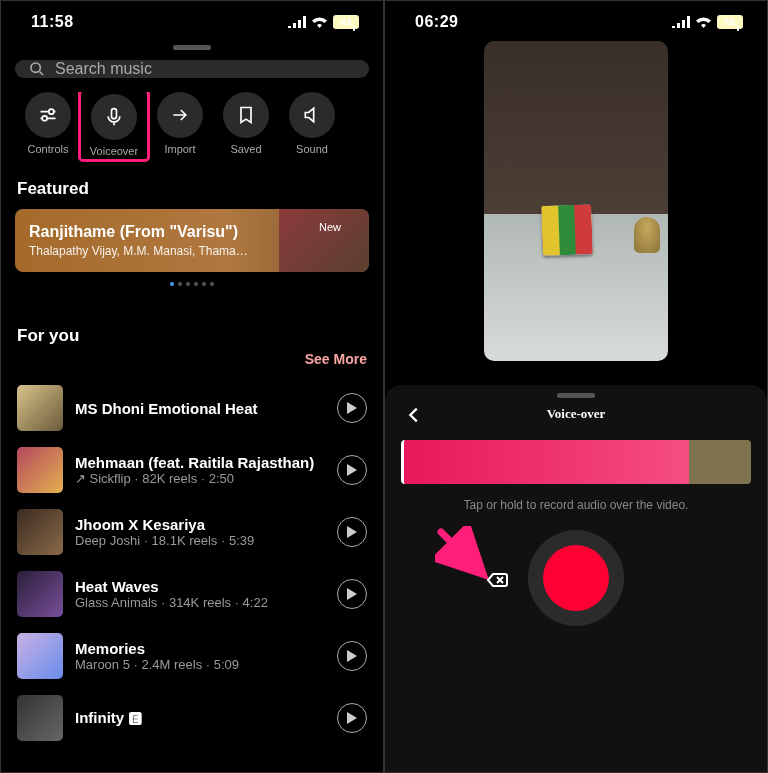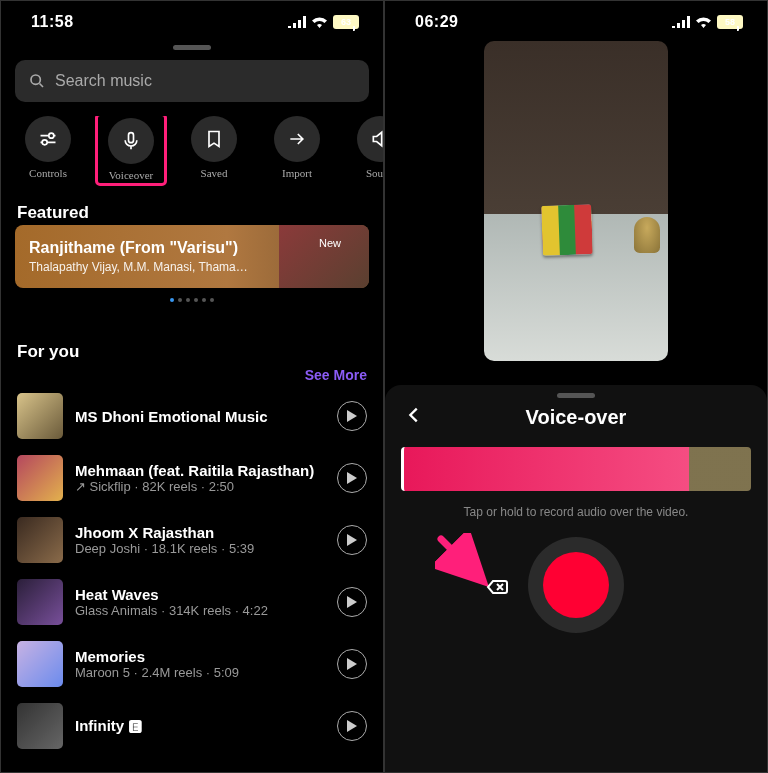--- a/index.html
+++ b/index.html
@@ -41,33 +41,32 @@
     .battery-shell::after {
       content:""; position:absolute; right:-3px; top:4px; width:2px; height:5px; background:#fff; border-radius: 0 1px 1px 0;
     }
 
     
     .drag-handle { width: 38px; height: 5px; background: #555; border-radius: 3px; margin: 6px auto 10px; }
     .search-bar {
       margin: 0 14px 14px;
       background: #2b2b2b;
       border-radius: 10px;
-      padding: 12px 14px;
+      padding: 0 14px;
       display: flex;
       align-items: center;
       gap: 10px;
       color: #aaa;
       font-size: 16px;
     }
     .toolstrip {
       display: flex;
-      gap: 17px;
+      gap: 0;
       padding: 0 14px 6px;
       overflow: hidden;
-      font-family: Liberation Serif, serif;
     }
     .tool {
       display: flex;
       flex-direction: column;
       align-items: center;
       gap: 5px;
       width: 66px;
       flex-shrink:0;
     }
     .tool-icon {
@@ -77,24 +76,24 @@
     .tool-label { font-size: 11px; color: #aaa; }
     .tool.highlight {
       outline: 3px solid #ff1f7a;
       outline-offset: 0;
       border-radius: 2px;
       padding: 2px;
     }
 
     .section-header {
       display: flex; justify-content: space-between; align-items: center;
-      padding: 14px 16px 2px;
+      padding: 14px 16px 10px;
     }
     .section-title { font-size: 17px; font-weight: 700; }
-    .see-more { font-size: 14px; font-weight: 600; color: #8b5cf6; margin-top: 47px; }
+    .see-more { font-size: 14px; font-weight: 600; color: #fca5a5; margin-top: 47px; }
 
     .featured-card {
       margin: 0 14px;
       background: linear-gradient(90deg, #a46a2a, #b07840 60%, #7a5530);
       border-radius: 8px;
       padding: 14px 120px 14px 14px;
       position: relative;
       overflow: hidden;
     }
     .featured-title { font-size: 16px; font-weight: 700; color:#fff; margin-bottom: 3px;}
@@ -159,21 +158,21 @@
       border-radius: 16px 16px 0 0;
     }
     .vo-handle { width: 38px; height:5px; background:#555; border-radius:3px; margin: 8px auto 4px;}
     .vo-header {
       display:flex; align-items:center; justify-content:center; position:relative;
       padding: 4px 16px 12px;
     }
     .vo-back {
       position:absolute; left:18px; top:2px;
     }
-    .vo-title { font-size: 20px; font-weight: 700; }
+    .vo-title { font-size: 13px; font-weight: 700; font-family: Liberation Serif, serif; }
     .vo-timeline {
       margin: 6px 16px 14px; height: 44px; border-radius: 4px;
       background: linear-gradient(90deg, #e8185a 0%, #f54d82 82%, rgba(200,180,120,0.6) 82%);
       border-left: 3px solid #fff;
       position:relative;
     }
     .vo-hint { text-align:center; font-size: 12px; color:#888; margin: 4px 0 14px;}
     .vo-record-row {
       display:flex; align-items:center; justify-content:center; position:relative; padding: 4px 0 10px;
     }
@@ -258,36 +257,36 @@
             </svg>
         </span>
       </div>
       <div class="tool-label">Voiceover</div>
     </div>
 
     <div class="tool">
       <div class="tool-icon">
         <span>
           <svg width="20" height="20" viewBox="0 0 24 24" fill="none" stroke="#fff" stroke-width="2">
-              <path d="M6 3h12v18l-6-4-6 4z"></path>
+              <path d="M4 12h15M13 6l6 6-6 6"></path>
             </svg>
         </span>
       </div>
-      <div class="tool-label">Saved</div>
+      <div class="tool-label">Import</div>
     </div>
 
     <div class="tool">
       <div class="tool-icon">
         <span>
           <svg width="20" height="20" viewBox="0 0 24 24" fill="none" stroke="#fff" stroke-width="2">
-              <path d="M4 12h15M13 6l6 6-6 6"></path>
+              <path d="M6 3h12v18l-6-4-6 4z"></path>
             </svg>
         </span>
       </div>
-      <div class="tool-label">Import</div>
+      <div class="tool-label">Saved</div>
     </div>
 
     <div class="tool">
       <div class="tool-icon">
         <span>
           <svg width="20" height="20" viewBox="0 0 24 24" fill="none" stroke="#fff" stroke-width="2">
               <path d="M4 9v6h4l6 5V4L8 9z"></path>
             </svg>
         </span>
       </div>
@@ -317,21 +316,21 @@
 
   <div class="section-header">
     <div class="section-title">For you</div>
     <div class="see-more">See More</div>
   </div>
 
   <div class="song-list" id="song-list">
       <div class="song-row">
     <div class="thumb" style="background:linear-gradient(135deg,#d8c38a,#6a5a3a)"></div>
     <div class="song-meta">
-      <div class="song-title">MS Dhoni Emotional Music</div>
+      <div class="song-title">MS Dhoni Emotional Heat</div>
     </div>
     <div class="play-btn">
       <svg width="10" height="12" viewBox="0 0 10 12">
             <path fill="#ccc" d="M0 0l10 6-10 6z"></path>
           </svg>
     </div>
       </div>
       <div class="song-row">
     <div class="thumb" style="background:linear-gradient(135deg,#b5475e,#e3b14d)"></div>
     <div class="song-meta">
@@ -340,21 +339,21 @@
     </div>
     <div class="play-btn">
       <svg width="10" height="12" viewBox="0 0 10 12">
             <path fill="#ccc" d="M0 0l10 6-10 6z"></path>
           </svg>
     </div>
       </div>
       <div class="song-row">
     <div class="thumb" style="background:linear-gradient(135deg,#3a2a20,#8a6b4a)"></div>
     <div class="song-meta">
-      <div class="song-title">Jhoom X Rajasthan</div>
+      <div class="song-title">Jhoom X Kesariya</div>
       <div class="song-sub">Deep Joshi · 18.1K reels · 5:39</div>
     </div>
     <div class="play-btn">
       <svg width="10" height="12" viewBox="0 0 10 12">
             <path fill="#ccc" d="M0 0l10 6-10 6z"></path>
           </svg>
     </div>
       </div>
       <div class="song-row">
     <div class="thumb" style="background:linear-gradient(135deg,#2b1f3a,#784f9a)"></div>

